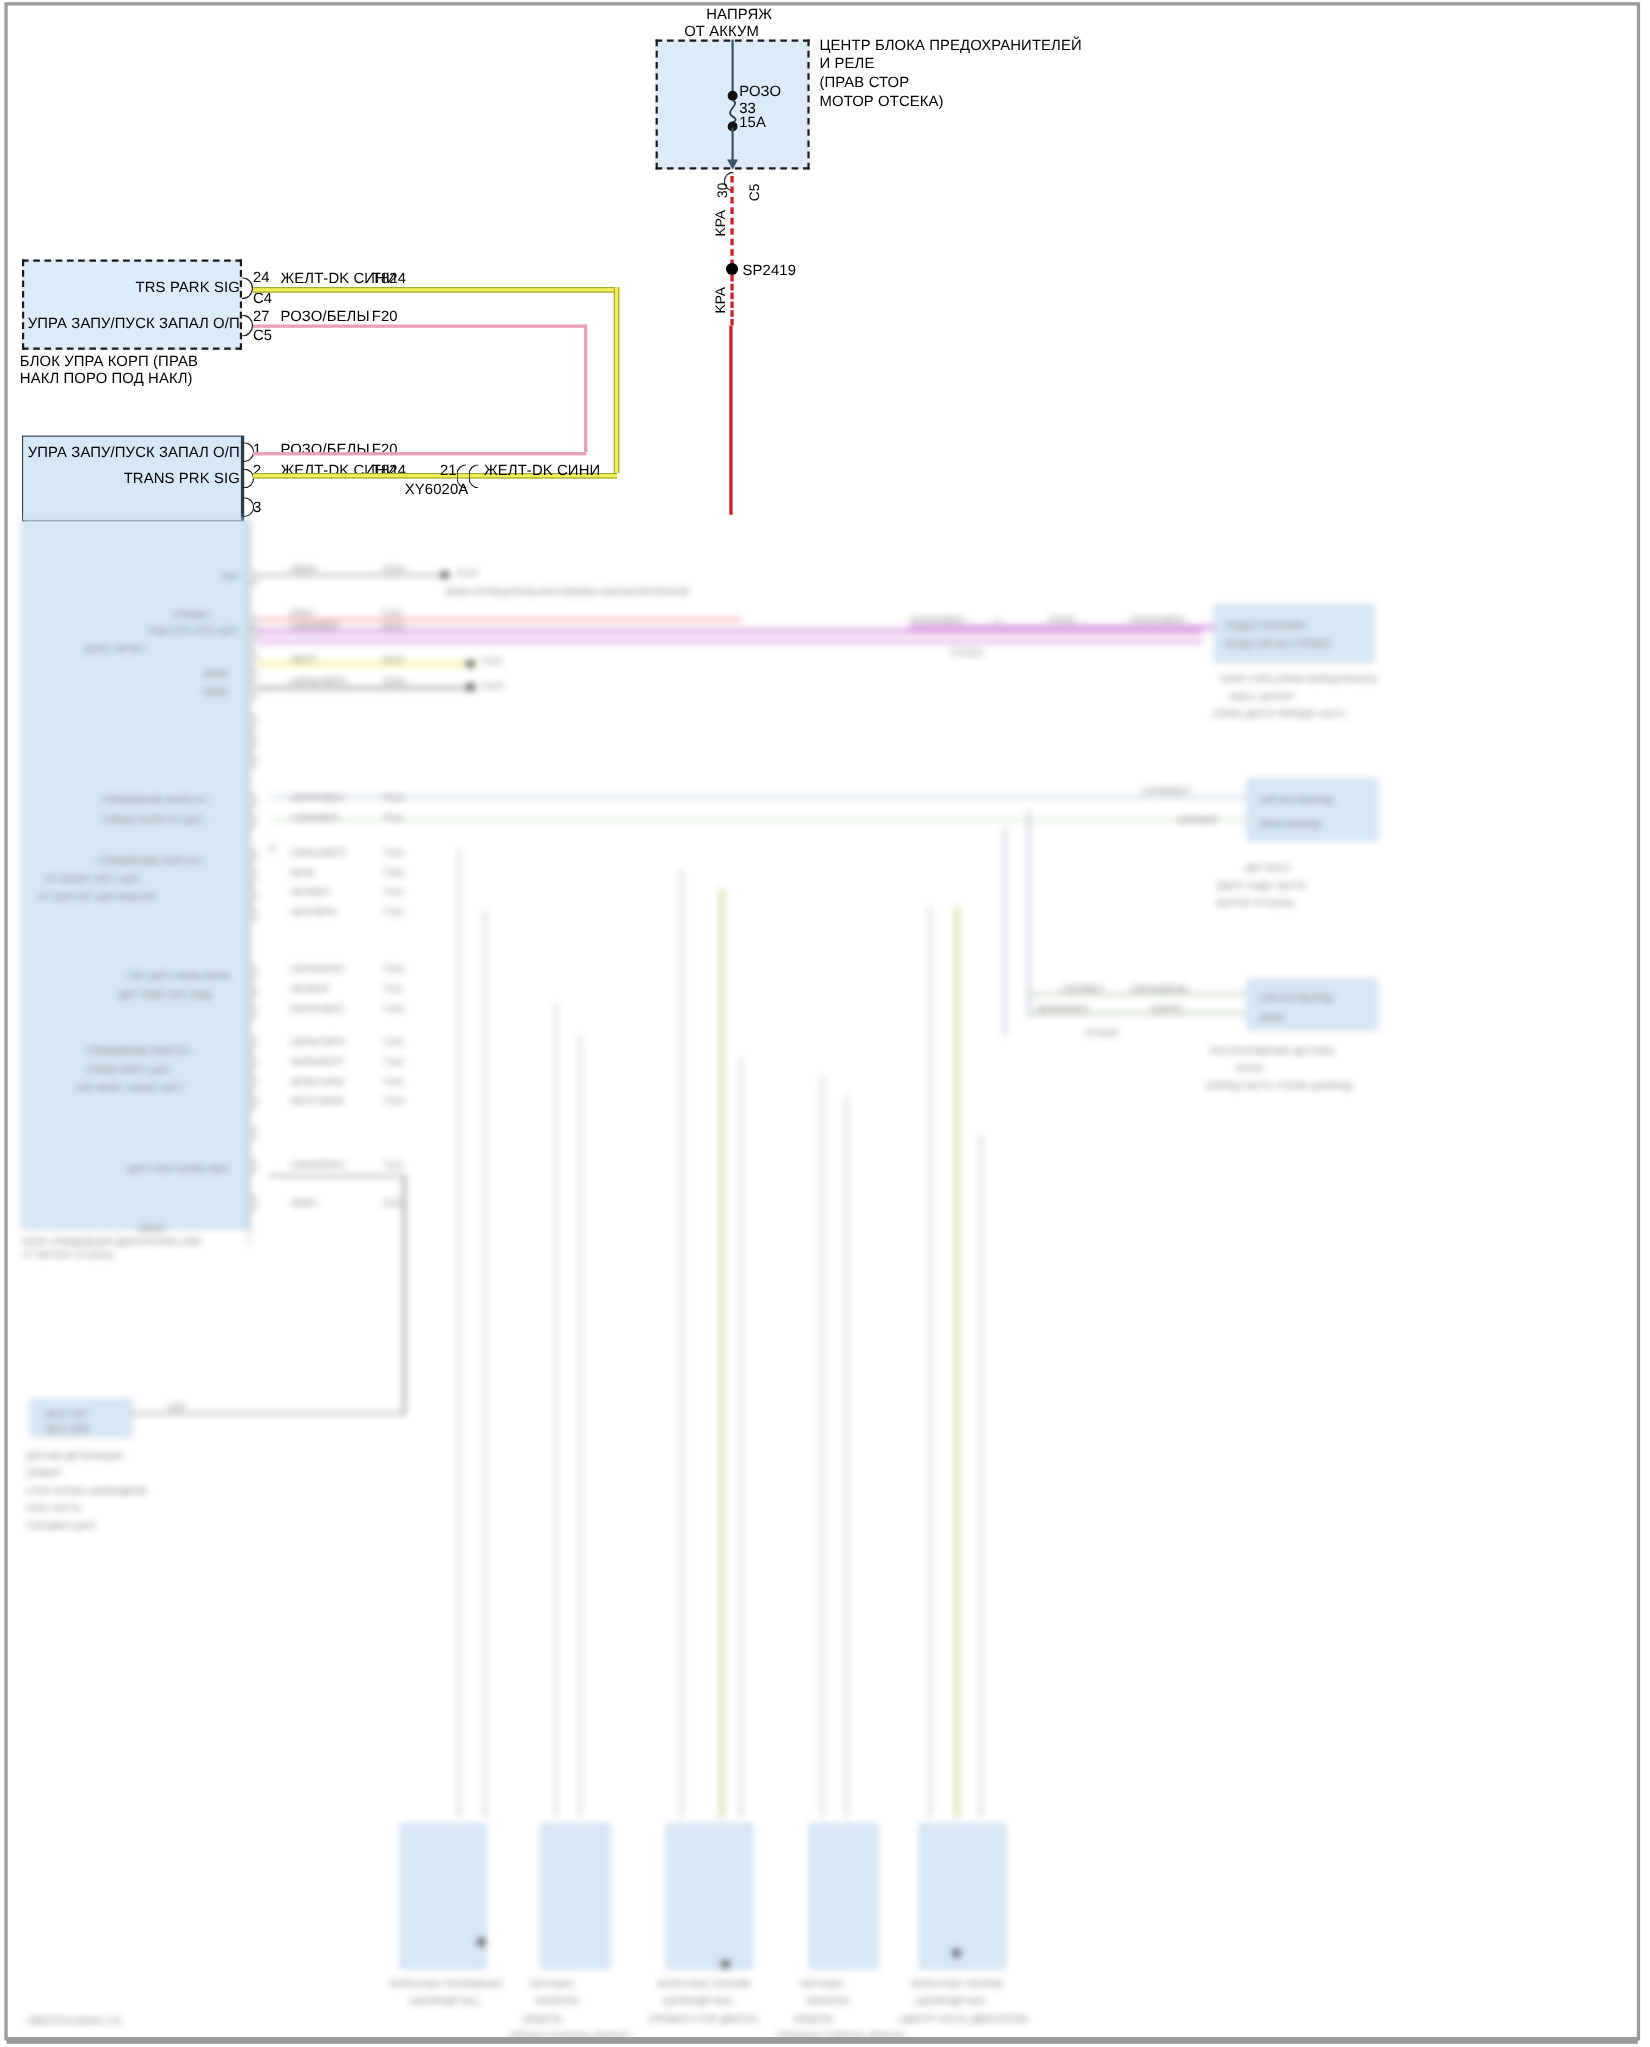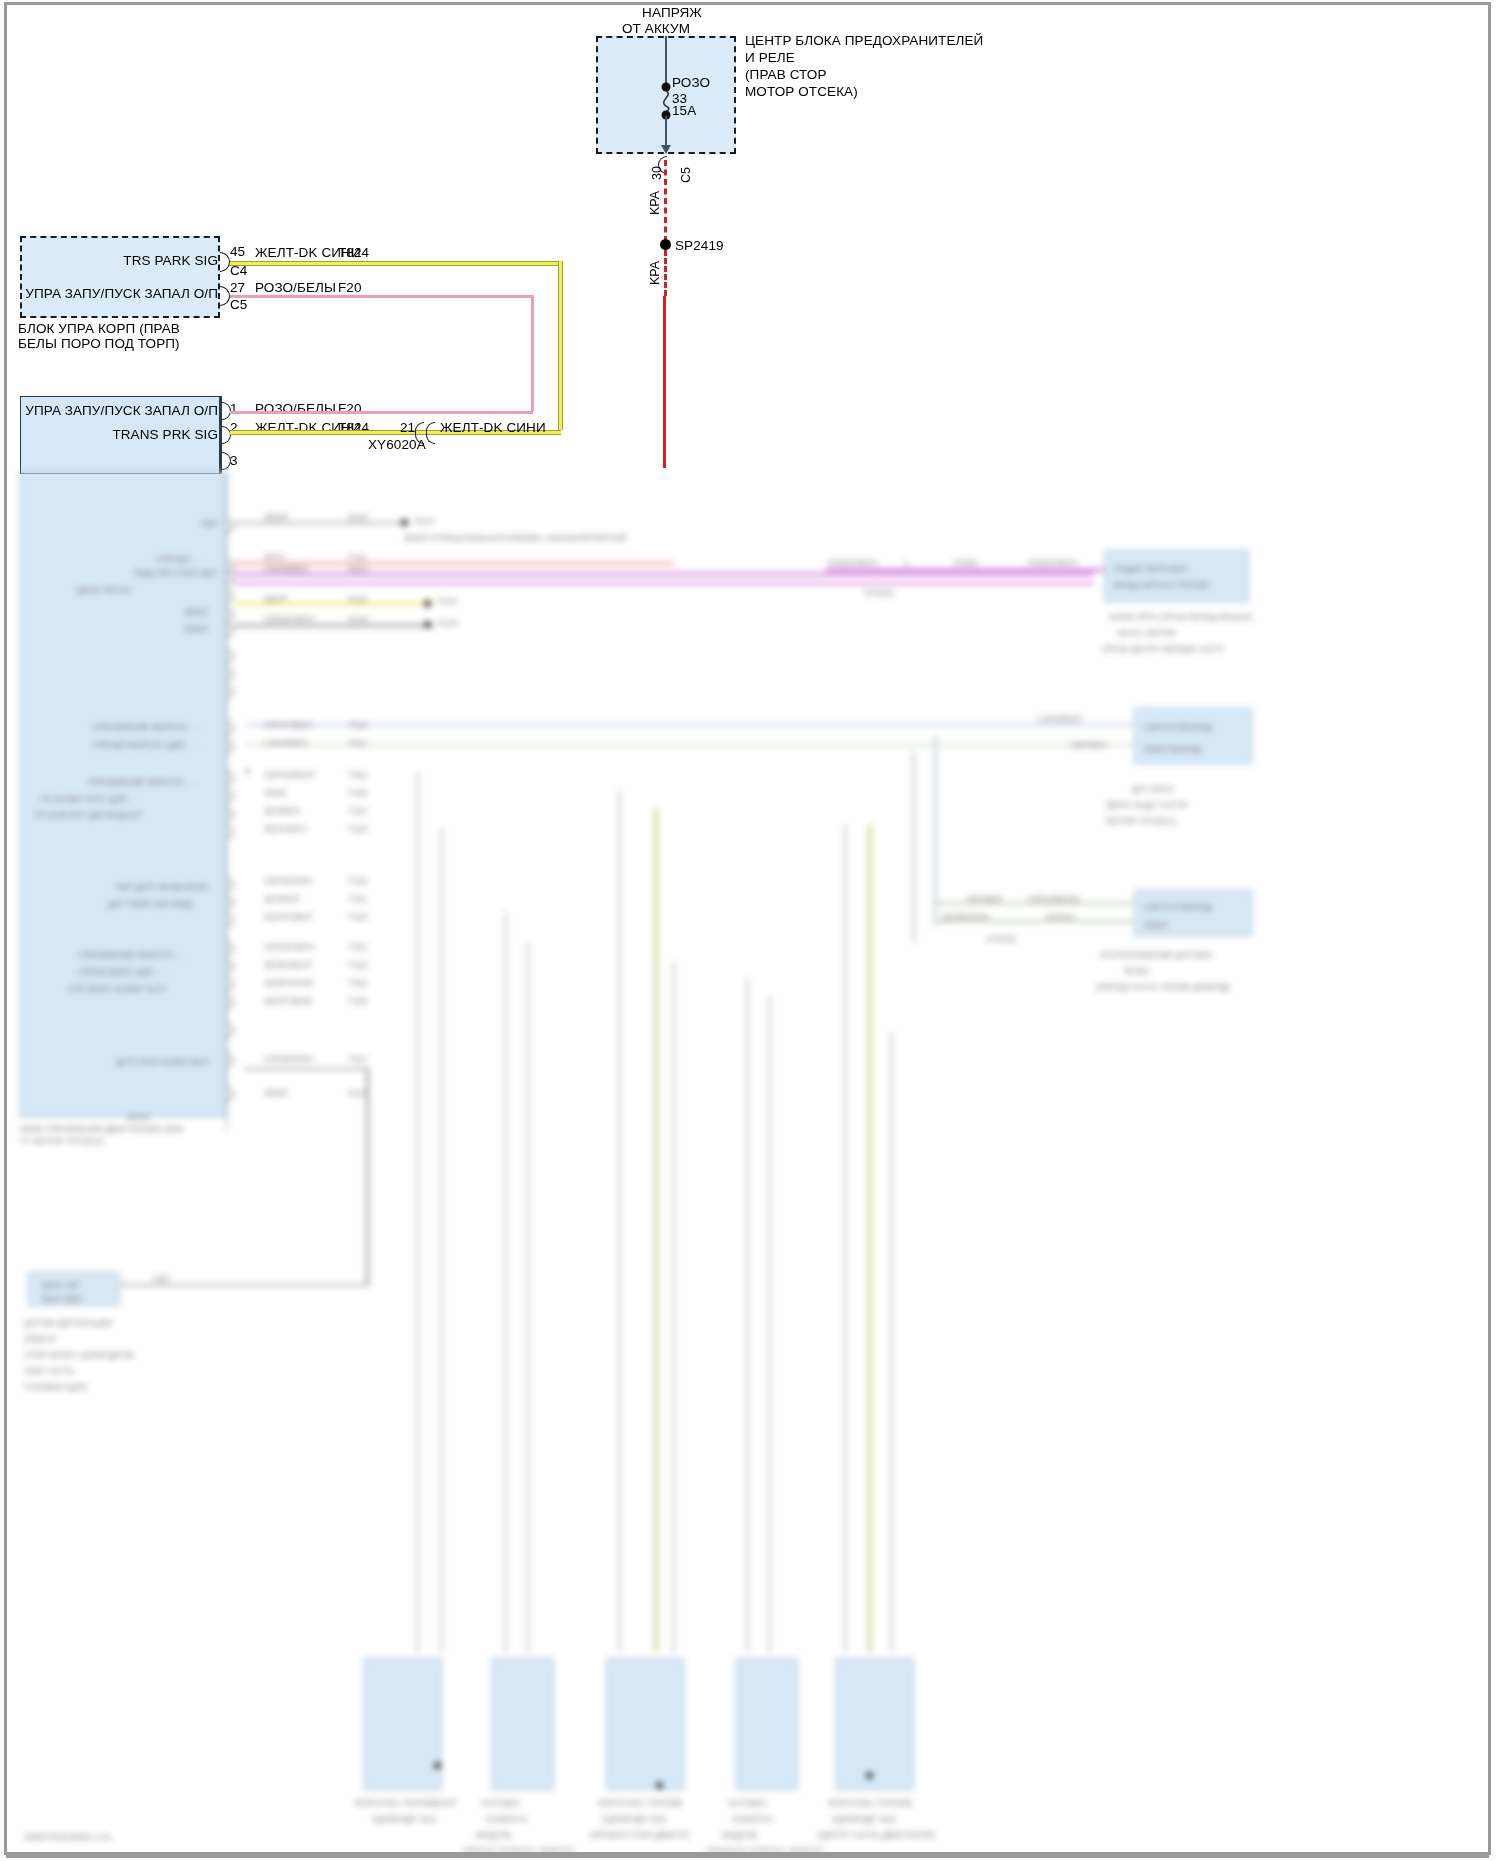--- a/index.html
+++ b/index.html
@@ -241,32 +241,32 @@
   <div class="wire w-red-v" style="left:663px; top:296px; height:172px;"></div>
 
   <div class="mod dashed" style="left:20px; top:236px; width:200px; height:82px;"></div>
 
   <div class="txt rt" style="left:40px; top:252px; width:178px;">TRS PARK SIG</div>
   <div class="txt rt" style="left:16px; top:285px; width:202px;">УПРА ЗАПУ/ПУСК ЗАПАЛ О/П</div>
 
   <div class="pin" style="left:220px; top:252px;"></div>
   <div class="pin" style="left:220px; top:286px;"></div>
 
-  <div class="txt" style="left:230px; top:243px;">45</div>
+  <div class="txt" style="left:230px; top:243px;">24</div>
   <div class="txt" style="left:230px; top:262px;">C4</div>
   <div class="txt" style="left:230px; top:279px;">27</div>
   <div class="txt" style="left:230px; top:296px;">C5</div>
 
   <div class="txt" style="left:255px; top:244px;">ЖЕЛТ-DK СИНИ</div>
   <div class="txt" style="left:338px; top:244px;">T824</div>
   <div class="txt" style="left:255px; top:279px;">РОЗО/БЕЛЫ</div>
   <div class="txt" style="left:338px; top:279px;">F20</div>
 
   <div class="txt" style="left:18px; top:320px;">БЛОК УПРА КОРП (ПРАВ</div>
-  <div class="txt" style="left:18px; top:335px;">БЕЛЫ ПОРО ПОД ТОРП)</div>
+  <div class="txt" style="left:18px; top:335px;">НАКЛ ПОРО ПОД НАКЛ)</div>
 
   <div class="wire w-yel-h" style="left:230px; top:261px; width:331px;"></div>
   <div class="wire w-yel-v" style="left:558px; top:261px; height:169px;"></div>
 
   <div class="wire w-pink-h" style="left:230px; top:295px; width:303px;"></div>
   <div class="wire w-pink-v" style="left:531px; top:295px; height:116px;"></div>
 
   <div class="mod solid" style="left:20px; top:396px; width:200px; height:78px;"></div>
 
   <div class="txt rt" style="left:16px; top:402px; width:202px;">УПРА ЗАПУ/ПУСК ЗАПАЛ О/П</div>

